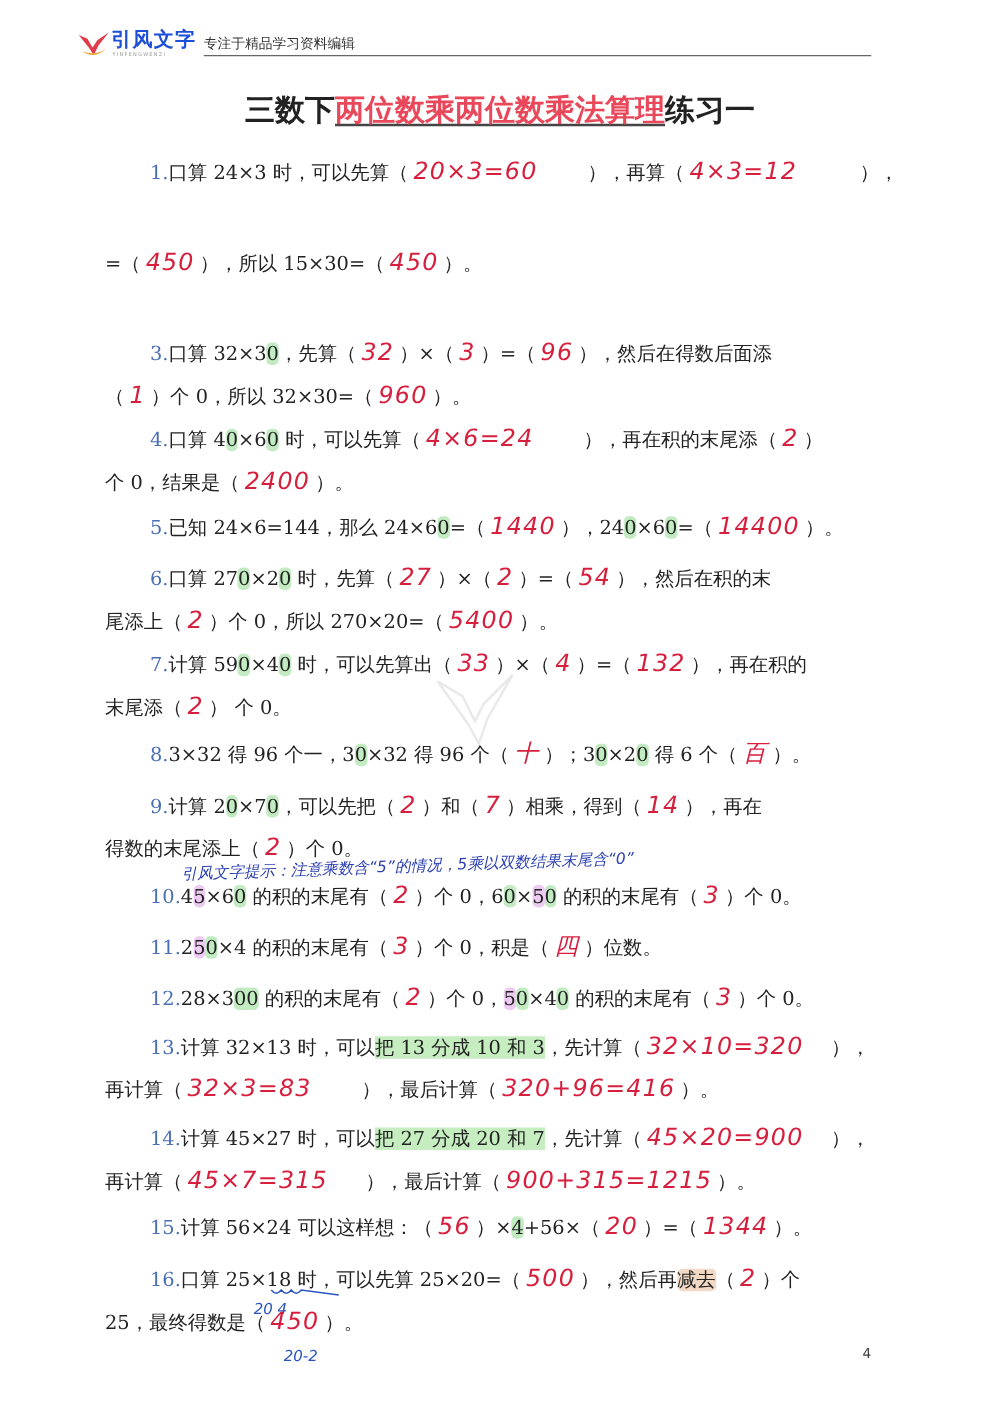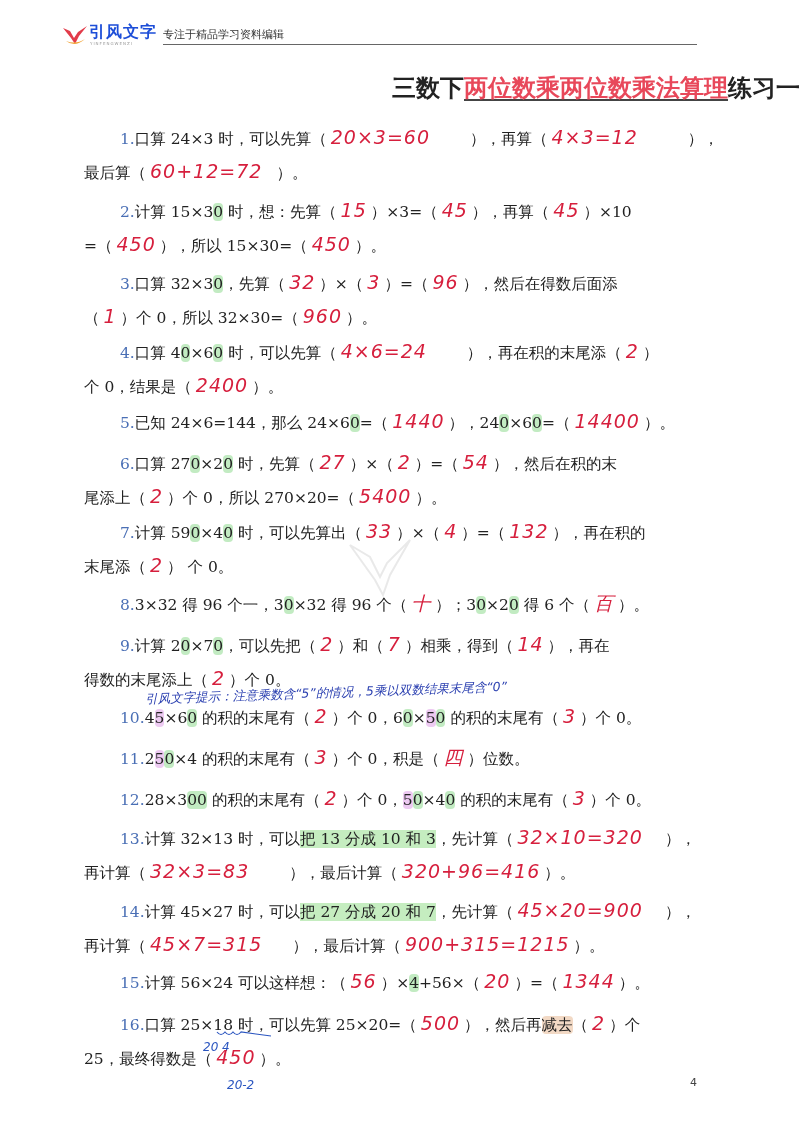--- a/index.html
+++ b/index.html
@@ -21,21 +21,21 @@
     letter-spacing: 1px; font-family: "DejaVu Sans", sans-serif;
   }
   .slogan {
     position: absolute; left: 101px; top: 5px; font-size: 11px; color: #333;
     font-family: "DejaVu Sans", sans-serif;
   }
   .header-rule {
     position: absolute; left: 101px; right: 0; top: 22px; height: 1px; background: #666;
   }
   .title {
-    position: absolute; left: 0; right: 0; top: 72px; text-align: right;
+    position: absolute; left: 0; right: 0; top: 72px; text-align: center;
     font-size: 24px; font-weight: bold; font-family: "DejaVu Sans", sans-serif; color: #222;
   }
   .title .hl { color: #e8485a; text-decoration: underline; text-decoration-color: #444; text-underline-offset: 3px; }
   .q {
     position: absolute; left: 68px; width: 640px; font-size: 15.5px; line-height: 34px; color: #222; margin-left: 16px;
   }
   .q .line { white-space: nowrap; height: 34px; }
   .q .indent { padding-left: 36px; }
   .num { color: #4a6fb5; }
   .ans {
@@ -76,25 +76,23 @@
   <span class="slogan">专注于精品学习资料编辑</span>
   <div class="header-rule"></div>
 </div>
 
 <div class="title">
   <span>三数下</span><span class="hl">两位数乘两位数乘法算理</span><span>练习一</span>
 </div>
 
 <div class="q" style="top:120px">
   <div class="line indent"><span class="num">1.</span><span>口算 24×3 时，可以先算（</span><span class="ans" style="padding-right:40px">20×3=60</span><span>），再算（</span><span class="ans" style="padding-right:50px">4×3=12</span><span>），</span></div>
-  <div class="line"><span>最后算（</span><span class="ans" style="padding-right:14px">60+12=72</span><span>）。</span></div>
 </div>
 
 <div class="q" style="top:193px">
-  <div class="line indent"><span class="num">2.</span><span>计算 15×3</span><span class="g">0</span><span> 时，想：先算（</span><span class="ans">15</span><span>）×3=（</span><span class="ans">45</span><span>），再算（</span><span class="ans">45</span><span>）×10</span></div>
   <div class="line"><span>=（</span><span class="ans">450</span><span>），所以 15×30=（</span><span class="ans">450</span><span>）。</span></div>
 </div>
 
 <div class="q" style="top:265px">
   <div class="line indent"><span class="num">3.</span><span>口算 32×3</span><span class="g">0</span><span>，先算（</span><span class="ans">32</span><span>）×（</span><span class="ans">3</span><span>）=（</span><span class="ans">96</span><span>），然后在得数后面添</span></div>
   <div class="line"><span>（</span><span class="ans">1</span><span>）个 0，所以 32×30=（</span><span class="ans">960</span><span>）。</span></div>
 </div>
 
 <div class="q" style="top:334px">
   <div class="line indent"><span class="num">4.</span><span>口算 4</span><span class="g">0</span><span>×6</span><span class="g">0</span><span> 时，可以先算（</span><span class="ans" style="padding-right:40px">4×6=24</span><span>），再在积的末尾添（</span><span class="ans">2</span><span>）</span></div>

